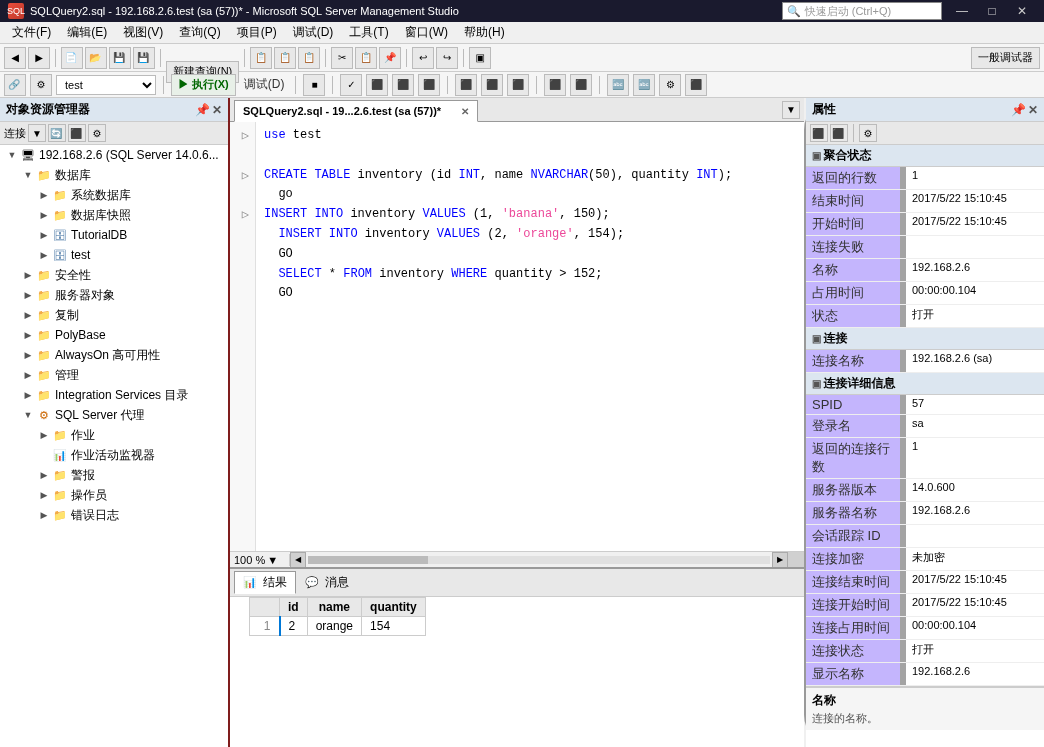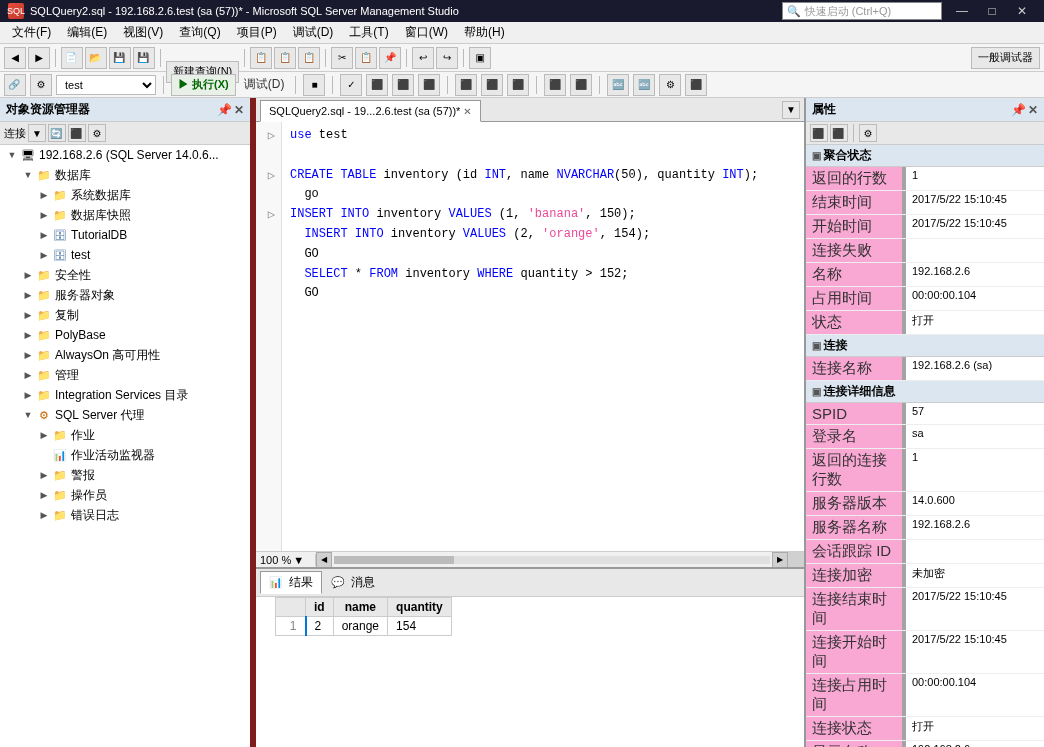--- a/index.html
+++ b/index.html
@@ -21,60 +21,60 @@
     .toolbar2 { background: #f5f5f5; height: 26px; display: flex; align-items: center; padding: 0 4px; border-bottom: 1px solid #ccc; gap: 4px; }
     .tb-btn { width: 22px; height: 22px; background: #e8e8e8; border: 1px solid #bbb; display: flex; align-items: center; justify-content: center; cursor: pointer; font-size: 10px; }
     .tb-sep { width: 1px; height: 18px; background: #bbb; margin: 0 3px; }
     .tb-dropdown { height: 20px; background: #fff; border: 1px solid #bbb; padding: 0 4px; font-size: 11px; min-width: 100px; }
     .tb-label { font-size: 12px; color: #333; padding: 0 4px; }
     
     
     .main-layout { display: flex; height: calc(747px - 22px - 22px - 28px - 26px); }
     
     
-    .left-panel { width: 256px; background: #f5f5f5; border-right: 6px solid #7f1d1d; display: flex; flex-direction: column; min-width: 0; }
+    .left-panel { width: 230px; background: #f5f5f5; border-right: 2px solid #7f1d1d; display: flex; flex-direction: column; min-width: 0; }
     .panel-header { background: #dce6f0; padding: 3px 6px; display: flex; align-items: center; justify-content: space-between; border-bottom: 1px solid #ccc; font-size: 12px; font-weight: bold; }
     .panel-toolbar { background: #e8e8e8; padding: 2px 4px; display: flex; align-items: center; gap: 2px; border-bottom: 1px solid #ccc; }
     .panel-tree { flex: 1; overflow-y: auto; overflow-x: hidden; background: #fff; }
     
     .tree-item { display: flex; align-items: center; height: 20px; padding-left: 4px; cursor: pointer; font-size: 12px; white-space: nowrap; }
     .tree-toggle { width: 16px; height: 16px; display: flex; align-items: center; justify-content: center; font-size: 9px; color: #555; flex-shrink: 0; }
     .tree-icon { width: 16px; height: 16px; display: flex; align-items: center; justify-content: center; flex-shrink: 0; font-size: 11px; margin-right: 3px; }
     .tree-label { font-size: 12px; }
     
     
     .center-panel { flex: 1; display: flex; flex-direction: column; min-width: 0; background: #fff; }
     .tab-bar { background: #e8e8e8; height: 24px; display: flex; align-items: flex-end; padding: 0 4px; border-bottom: 1px solid #999; }
-    .tab { height: 22px; padding: 0 8px; display: flex; align-items: center; font-size: 11px; background: #d0d8e4; border: 1px solid #999; border-bottom: none; cursor: pointer; gap: 3px; }
+    .tab { height: 22px; padding: 0 8px; display: flex; align-items: center; font-size: 11px; background: #d0d8e4; border: 1px solid #999; border-bottom: none; cursor: pointer; gap: 20px; font-weight: bold; }
     .tab.active { background: #fff; border-bottom: 1px solid #fff; margin-bottom: -1px; }
     .tab-close { font-size: 10px; color: #666; cursor: pointer; }
     .kw { color: #0000ff; font-weight: normal; }
     .str { color: #ec4899; }
     
     
     .results-area { height: 180px; border-top: 2px solid #999; display: flex; flex-direction: column; }
     .results-tabs { background: #e8e8e8; height: 28px; display: flex; align-items: center; padding: 0 4px; border-bottom: 1px solid #ccc; }
     .results-tab { padding: 2px 8px; font-size: 12px; cursor: pointer; border: 1px solid transparent; }
     .results-tab.active { background: #fff; border-color: #999; border-bottom-color: #fff; }
     .results-content { flex: 1; overflow: auto; background: #fff; }
     
     .results-table { border-collapse: collapse; font-size: 12px; margin-left: 19px; }
     .results-table th { background: #e8e8e8; border: 1px solid #ccc; padding: 2px 8px; font-weight: bold; }
     .results-table td { border: 1px solid #ccc; padding: 2px 8px; }
     .results-table tr:nth-child(even) td { background: #f8f8f8; }
     
     
-    .right-panel { width: 240px; background: #f5f5f5; border-left: 2px solid #999; display: flex; flex-direction: column; }
+    .right-panel { width: 240px; background: #f5f5f5; border-left: 2px solid #999; display: flex; flex-direction: column; border-radius: 32px; }
     .props-header { background: #dce6f0; padding: 3px 6px; display: flex; align-items: center; justify-content: space-between; border-bottom: 1px solid #ccc; font-size: 12px; font-weight: bold; }
     .props-toolbar { background: #e8e8e8; padding: 2px 4px; display: flex; align-items: center; gap: 2px; border-bottom: 1px solid #ccc; }
     .props-content { flex: 1; overflow-y: auto; background: #fff; }
     
     .prop-section { background: #dce6f0; padding: 2px 6px; font-size: 12px; font-weight: bold; border-bottom: 1px solid #ccc; display: flex; align-items: center; gap: 2px; }
     .prop-row { display: flex; border-bottom: 1px solid #eee; min-height: 20px; font-size: 12px; }
-    .prop-key { width: 100px; padding: 2px 6px; background: #f9a8d4; border-right: 4px solid #a3a3a3; color: #333; flex-shrink: 0; font-size: 15px; }
+    .prop-key { width: 100px; padding: 2px 6px; background: #c4b5fd; border-right: 6px solid #a3a3a3; color: #333; flex-shrink: 0; font-size: 13px; }
     .prop-val { flex: 1; padding: 2px 6px; font-size: 11px; color: #000; }
     
     .editor-container { display: flex; flex: 1; overflow: hidden; }
     
     .results-row-num { color: #888; text-align: right; padding-right: 4px; border-right: 2px solid #0078d7 !important; }
     
     .prop-section-toggle { color: #555; font-size: 10px; }
   </style>
 </head>
 <body>

